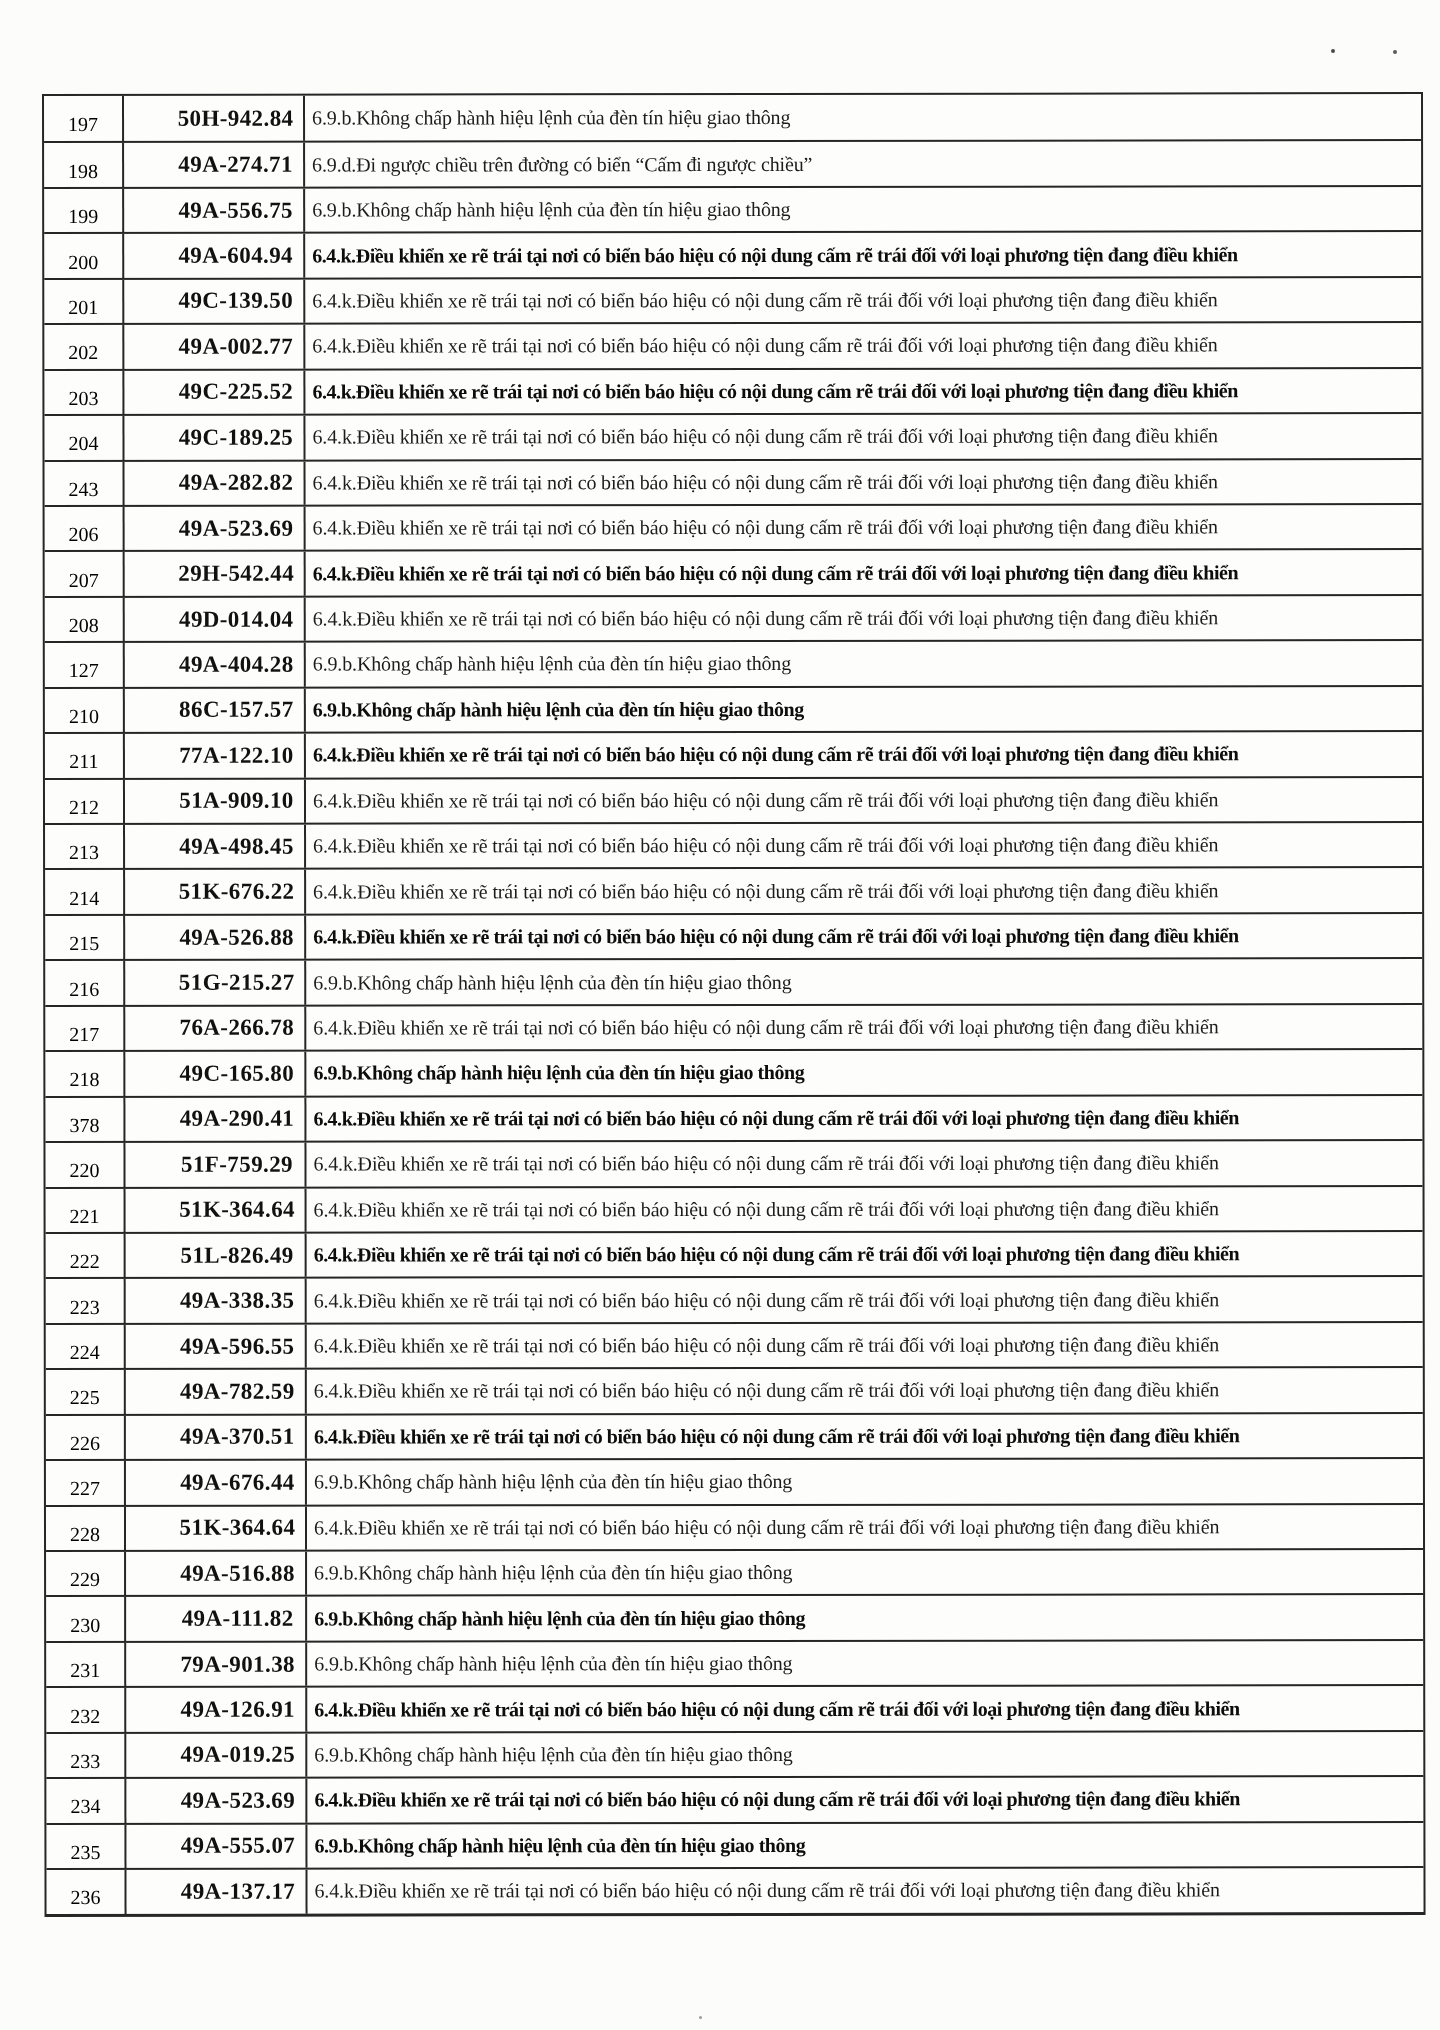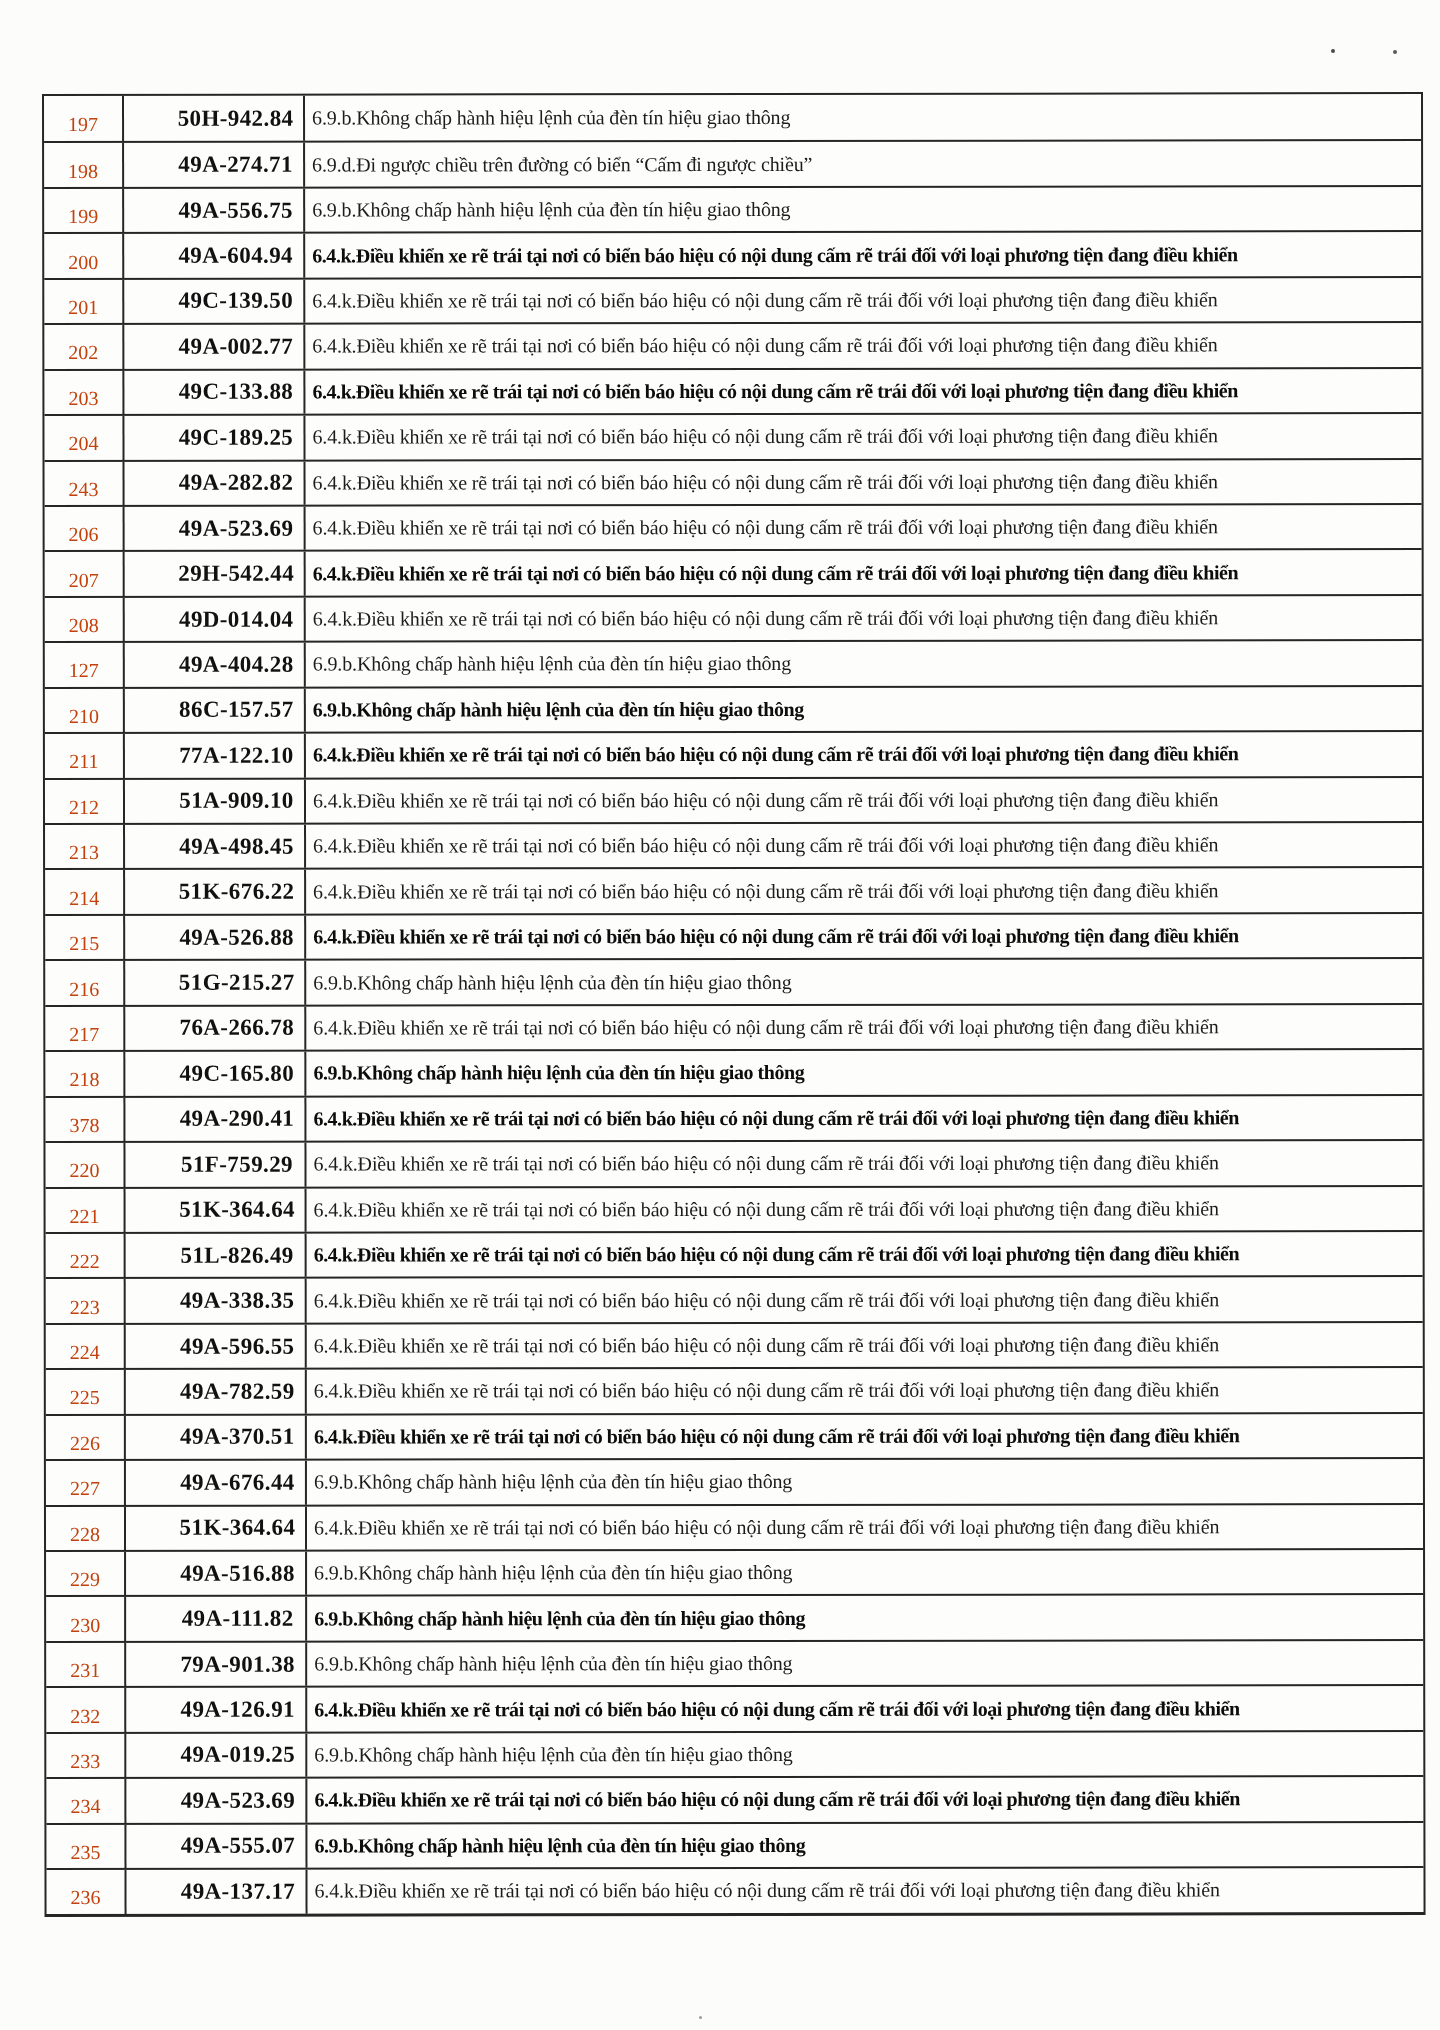--- a/index.html
+++ b/index.html
@@ -36,21 +36,21 @@
     align-items:center;
     box-sizing:border-box;
     overflow:hidden;
     white-space:nowrap;
     color:#1c1c1c;
   }
   .c-no{
     justify-content:center;
     border-right:2px solid #262626;
     font-size:20px;
-    color:#c2410c;
+    color:#000000;
     padding-top:12px;
   }
   .c-plate{
     justify-content:center;
     border-right:2px solid #262626;
     font-weight:700;
     font-size:23px;
     letter-spacing:0.4px;
     color:#111111;
     margin-left:44px;
@@ -108,21 +108,21 @@
         <div class="cell c-plate">49C-139.50</div>
         <div class="cell c-desc">6.4.k.Điều khiển xe rẽ trái tại nơi có biển báo hiệu có nội dung cấm rẽ trái đối với loại phương tiện đang điều khiển</div>
       </div>
       <div class="row">
         <div class="cell c-no">202</div>
         <div class="cell c-plate">49A-002.77</div>
         <div class="cell c-desc">6.4.k.Điều khiển xe rẽ trái tại nơi có biển báo hiệu có nội dung cấm rẽ trái đối với loại phương tiện đang điều khiển</div>
       </div>
       <div class="row emph">
         <div class="cell c-no">203</div>
-        <div class="cell c-plate">49C-133.88</div>
+        <div class="cell c-plate">49C-225.52</div>
         <div class="cell c-desc">6.4.k.Điều khiển xe rẽ trái tại nơi có biển báo hiệu có nội dung cấm rẽ trái đối với loại phương tiện đang điều khiển</div>
       </div>
       <div class="row">
         <div class="cell c-no">204</div>
         <div class="cell c-plate">49C-189.25</div>
         <div class="cell c-desc">6.4.k.Điều khiển xe rẽ trái tại nơi có biển báo hiệu có nội dung cấm rẽ trái đối với loại phương tiện đang điều khiển</div>
       </div>
       <div class="row">
         <div class="cell c-no">243</div>
         <div class="cell c-plate">49A-282.82</div>

